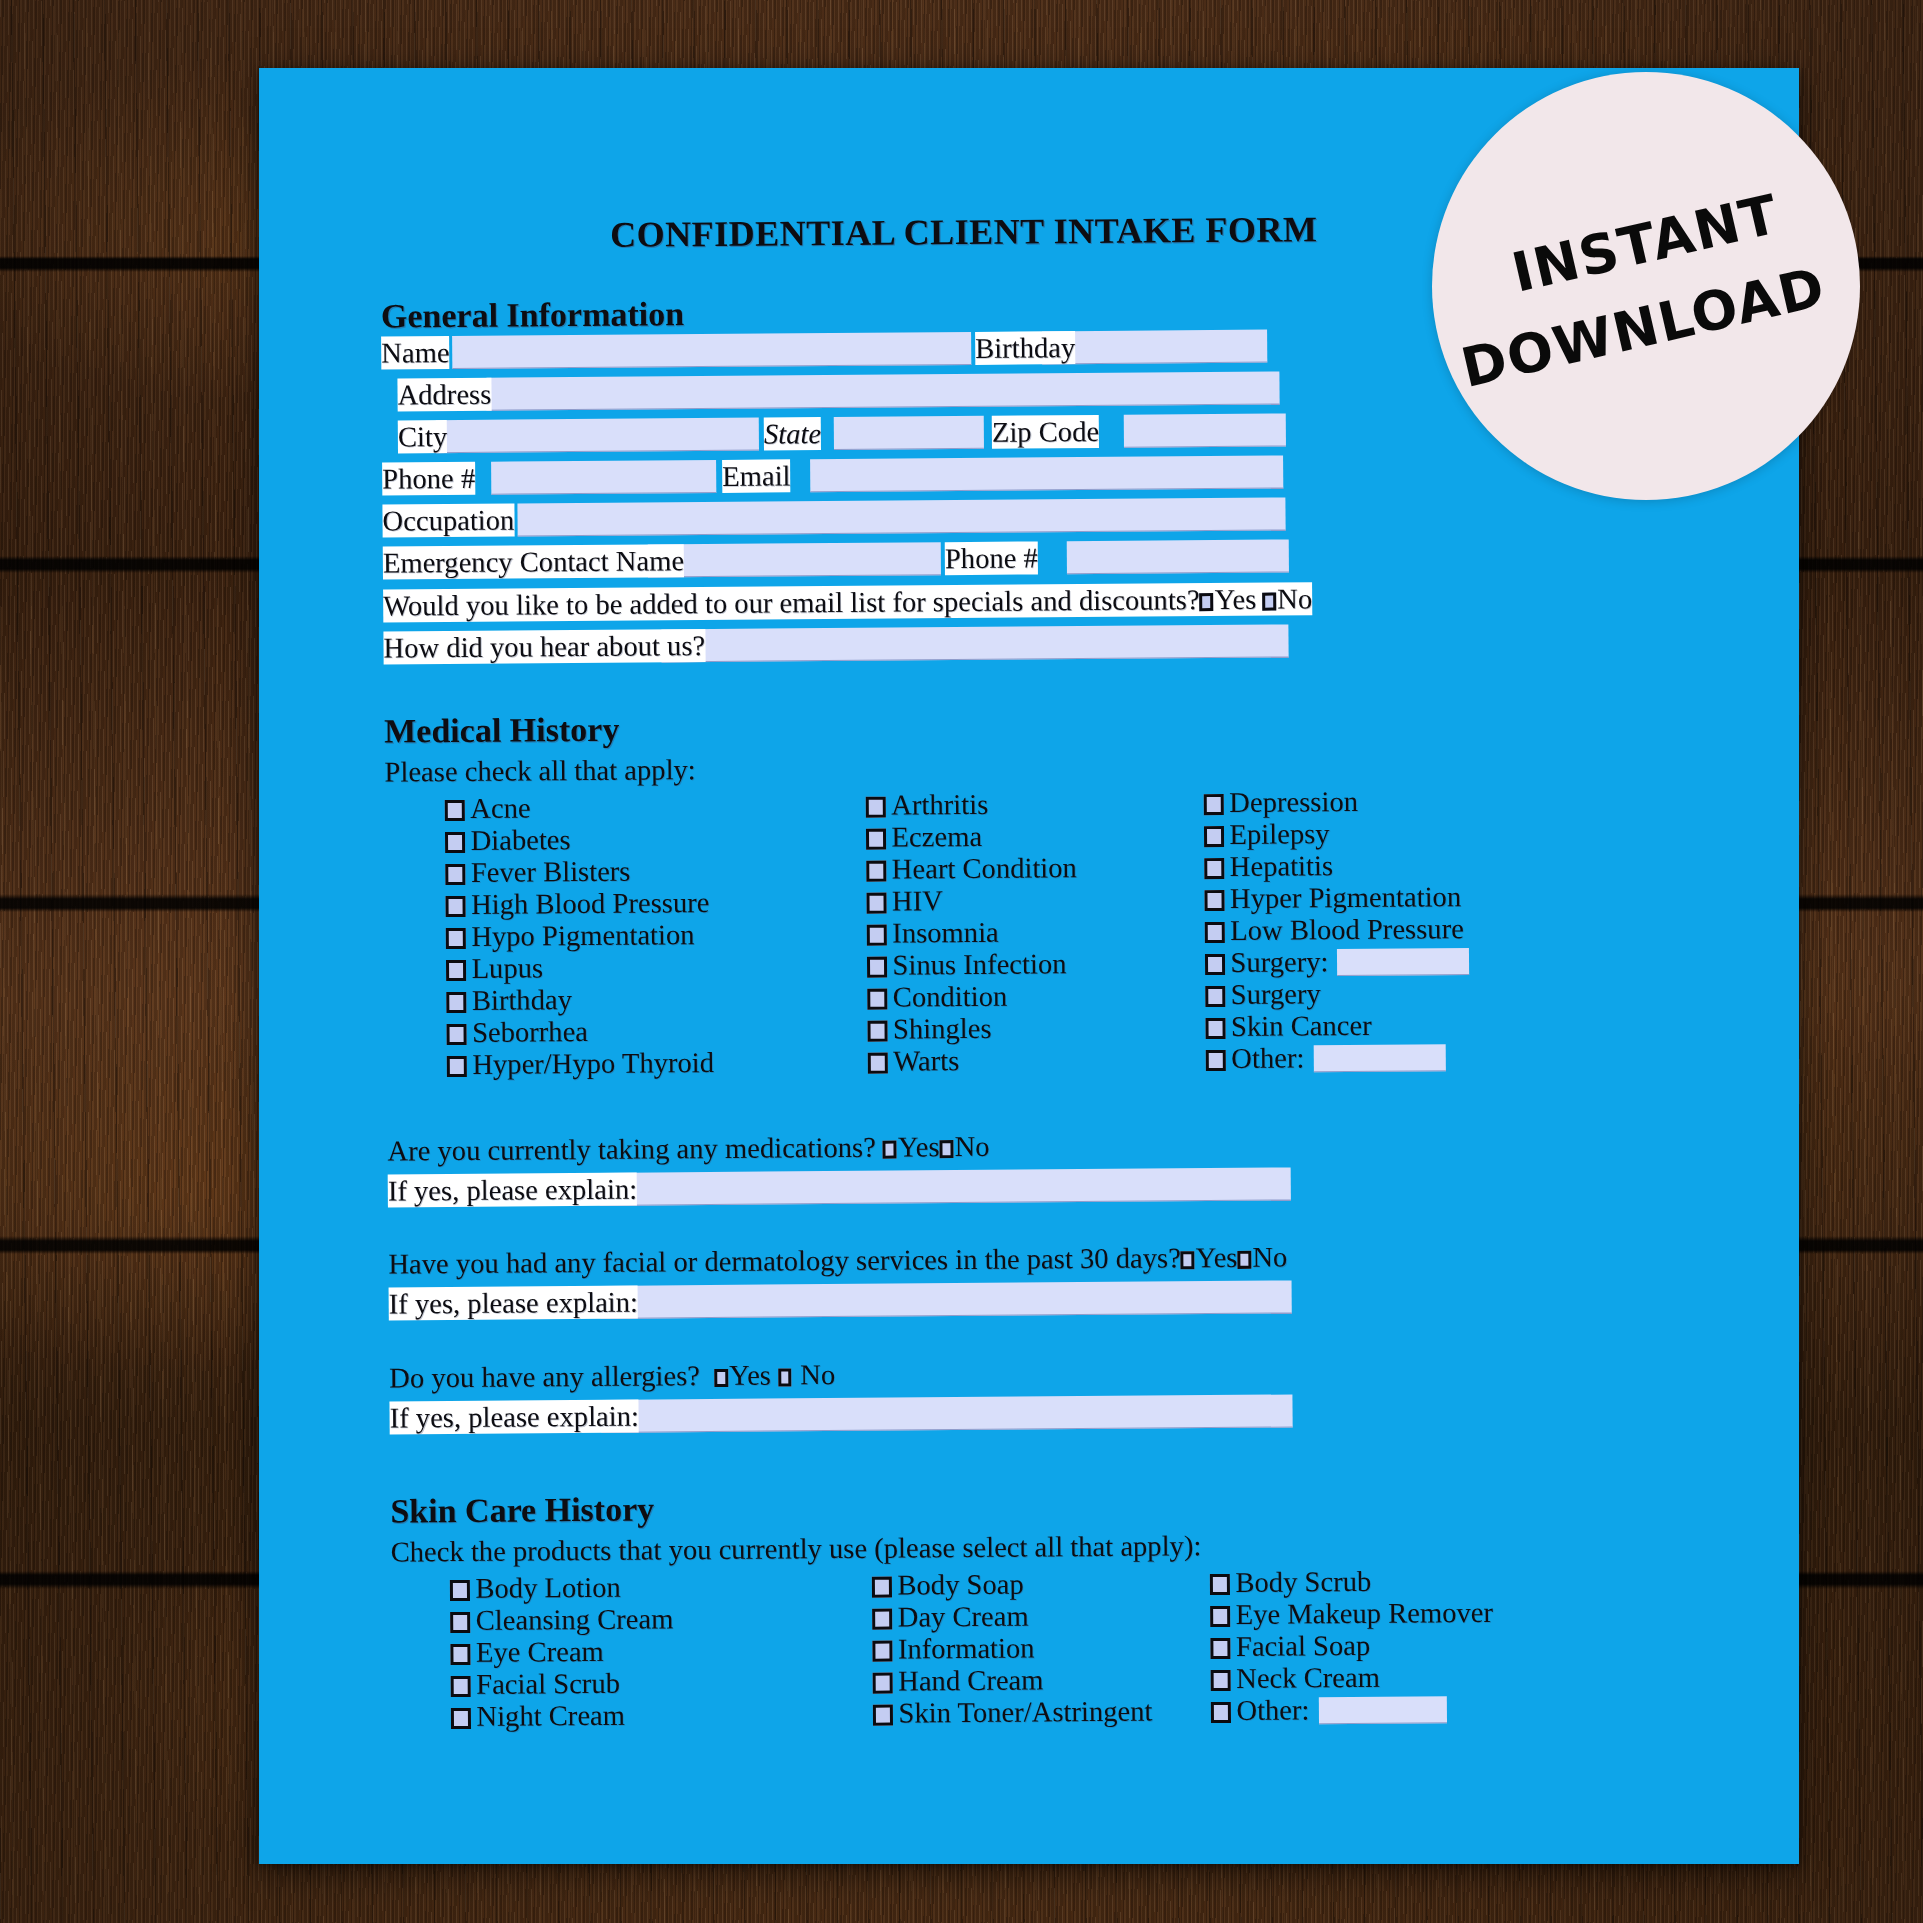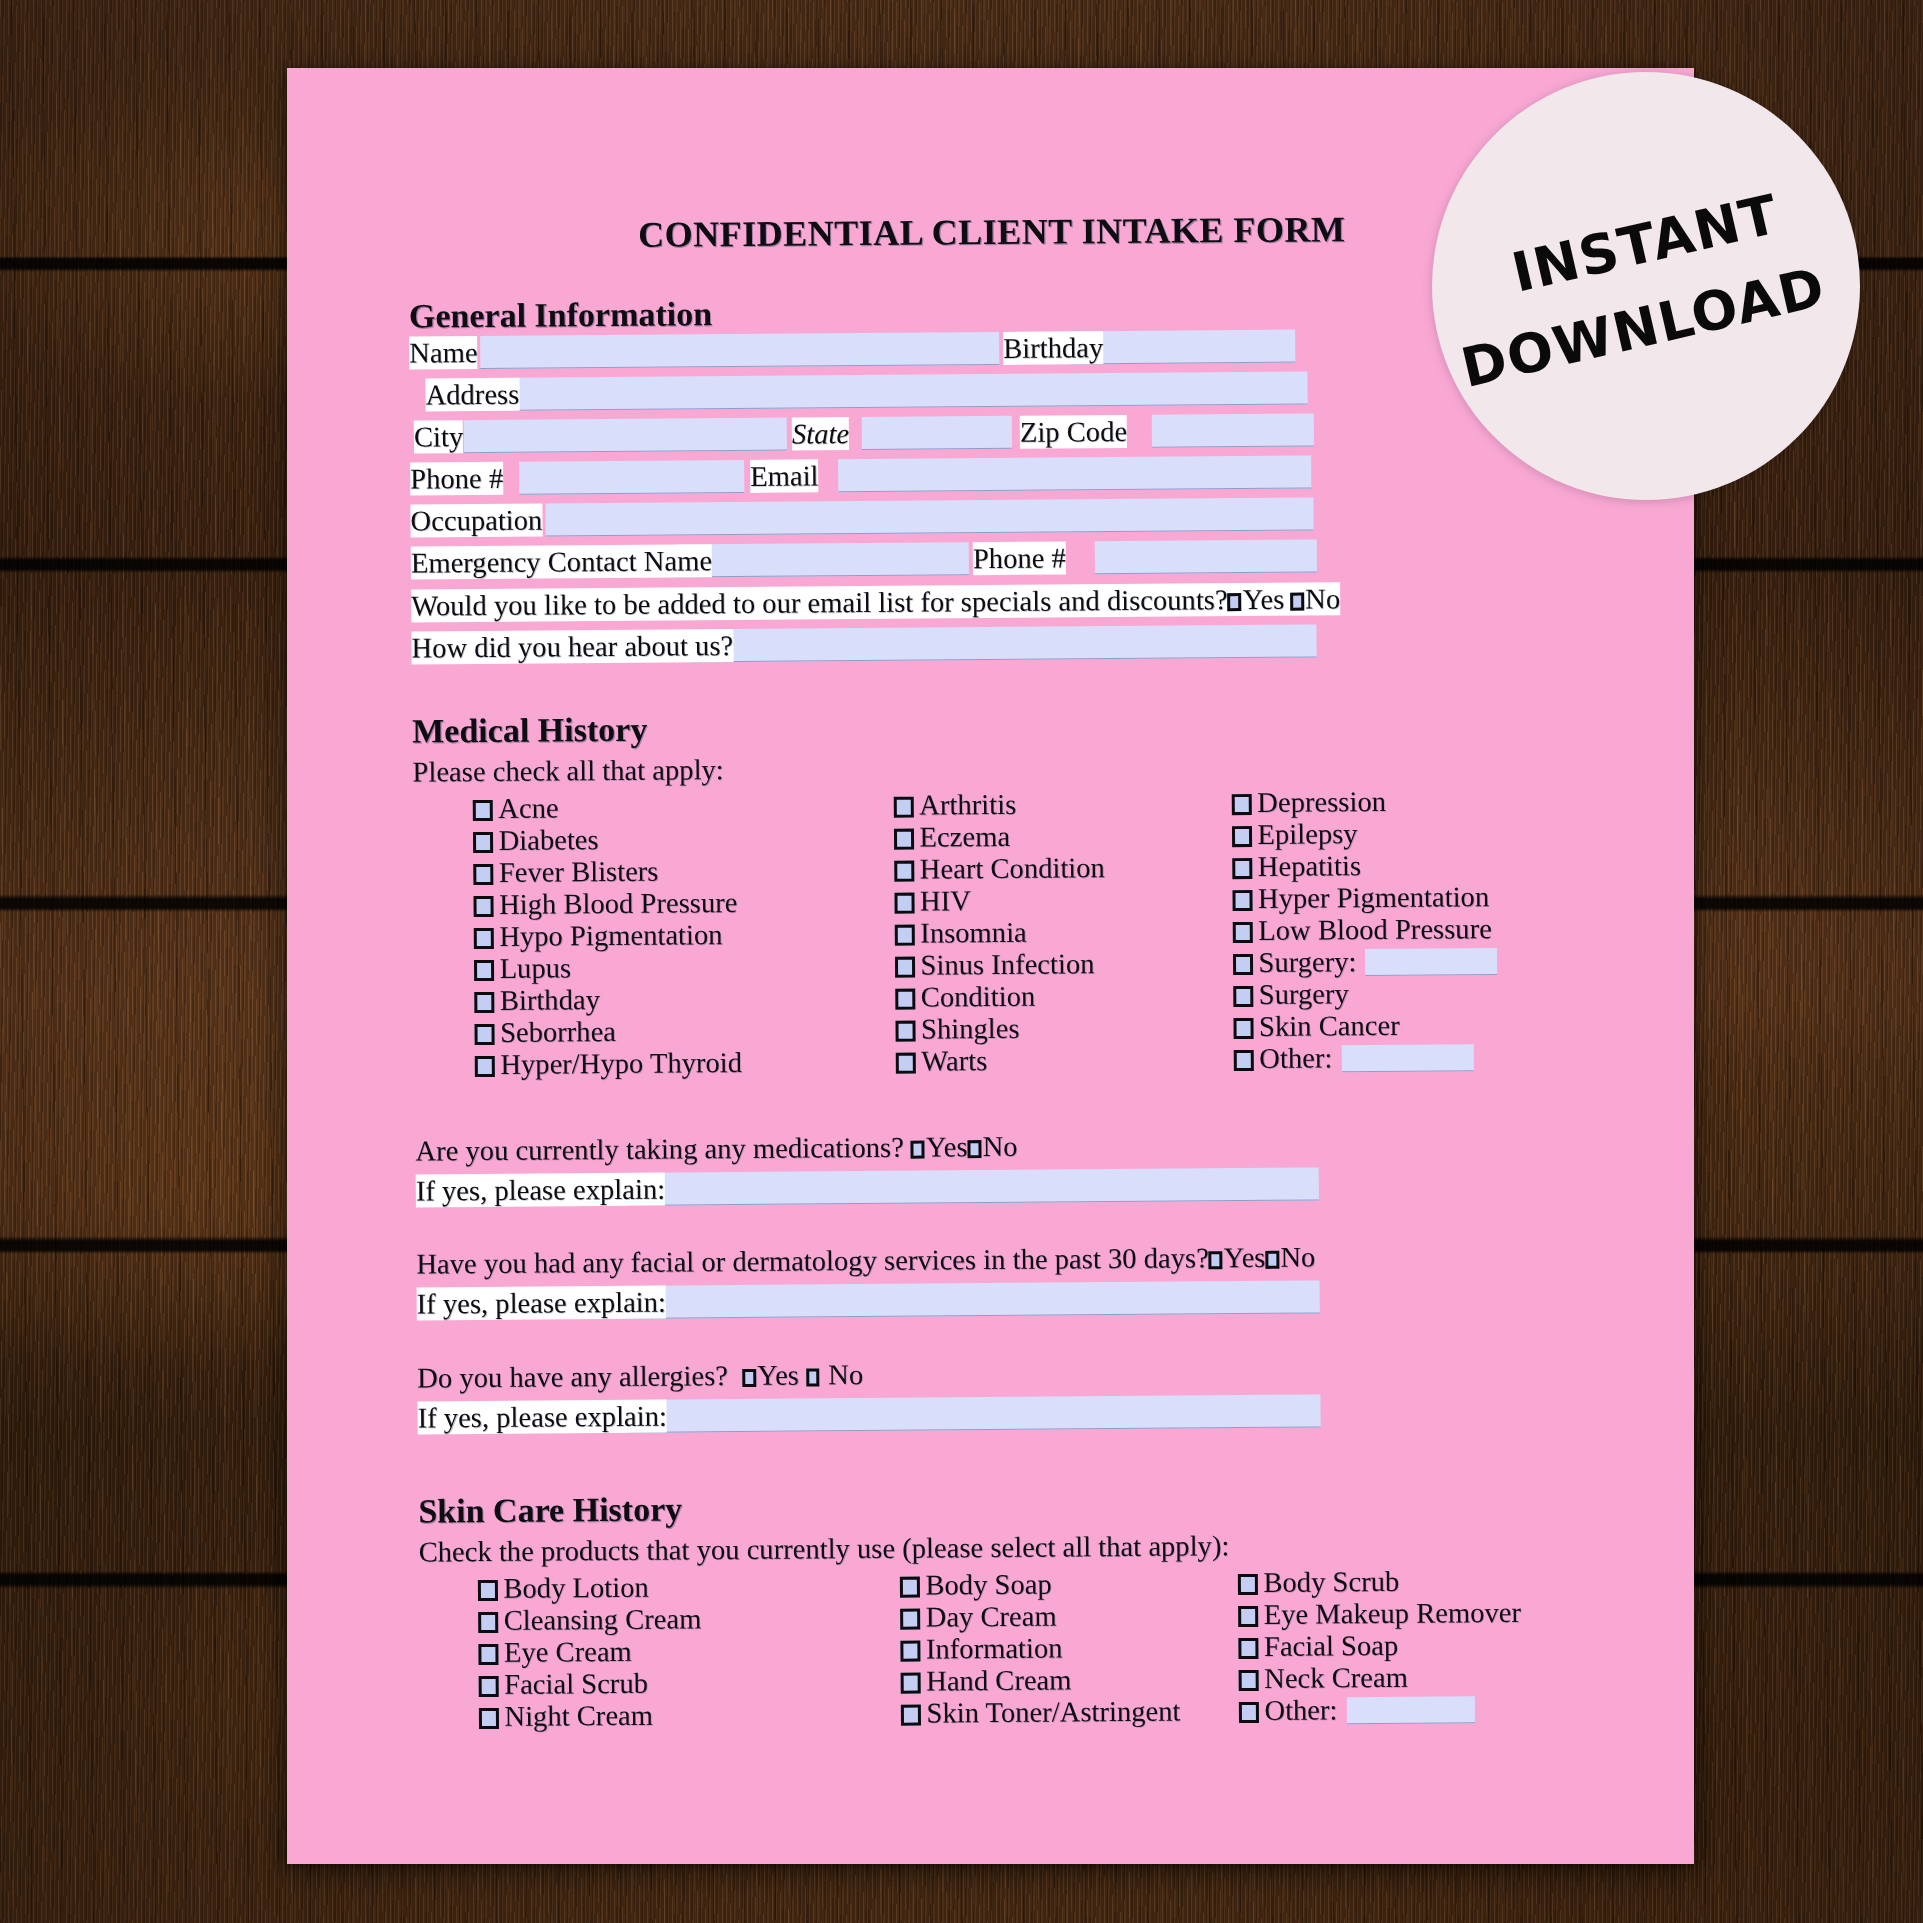--- a/index.html
+++ b/index.html
@@ -60,25 +60,24 @@
     position:absolute; inset:0;
     background:
       radial-gradient(ellipse 1278px 1202px at 50% 46%, rgba(255,220,170,0.07), rgba(0,0,0,0) 62%),
       radial-gradient(ellipse 1653px 1653px at 50% 50%, rgba(0,0,0,0) 48%, rgba(0,0,0,0.42) 100%);
   }
 
   
   #paper {
     position: absolute;
     left: 259px; top: 68px;
-    width: 1407px; height: 1796px;
-    background: #f9a8d4;
+    width: 1540px; height: 1796px;
+    background: #0ea5e9;
     box-shadow: 0 7.5px 32px rgba(0,0,0,0.55), 0 1.5px 7.5px rgba(0,0,0,0.4);
     overflow: hidden;
-    margin-left: 28px;
   }
 
   .doc {
     position: relative;
     width: 100%; height: 100%;
     padding: 0;
     color: #0d0d12;
   }
 
   
@@ -226,21 +225,21 @@
 
         <div class="row" style="top:81px;">
           <div class="bar" style="left:105px; width:793px;"></div>
           <span class="lbl" style="left:16px;">Address</span>
         </div>
 
         <div class="row" style="top:123px;">
           <div class="bar" style="left:54px; width:323px;"></div>
           <div class="bar" style="left:452px; width:150px;"></div>
           <div class="bar" style="left:742px; width:162px;"></div>
-          <span class="lbl" style="left:4px;">City</span>
+          <span class="lbl" style="left:16px;">City</span>
           <span class="lbl" style="left:382px;font-style:italic;">State</span>
           <span class="lbl" style="left:610px;">Zip Code</span>
         </div>
 
         <div class="row" style="top:165px;">
           <div class="bar" style="left:109px; width:225px;"></div>
           <div class="bar" style="left:428px; width:473px;"></div>
           <span class="lbl" style="left:0px;">Phone #</span>
           <span class="lbl" style="left:340px;">Email</span>
         </div>

